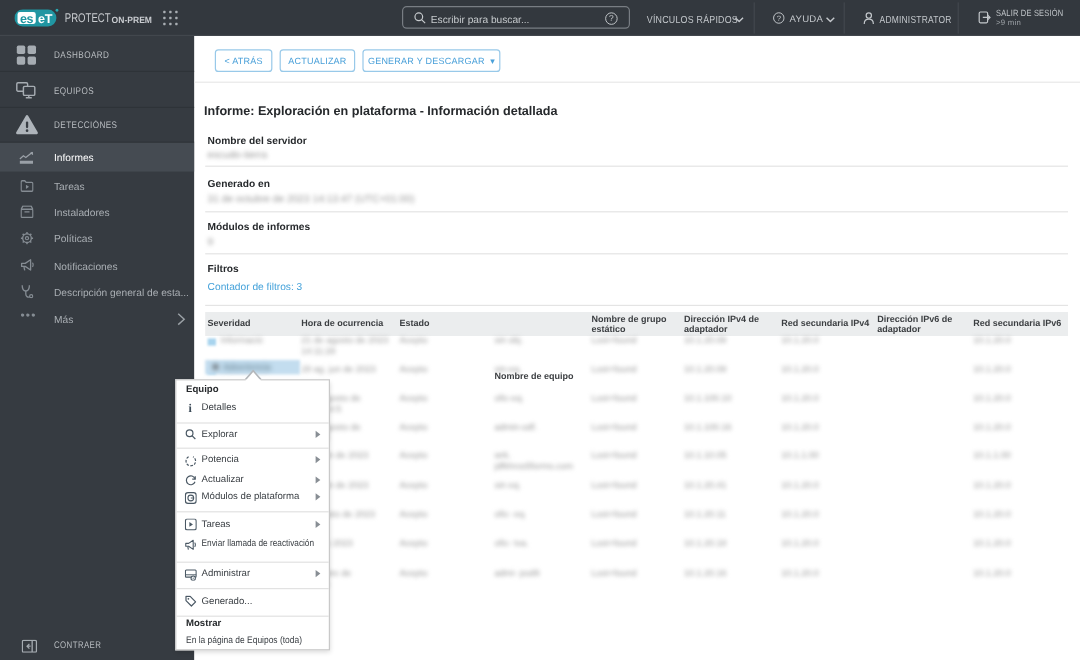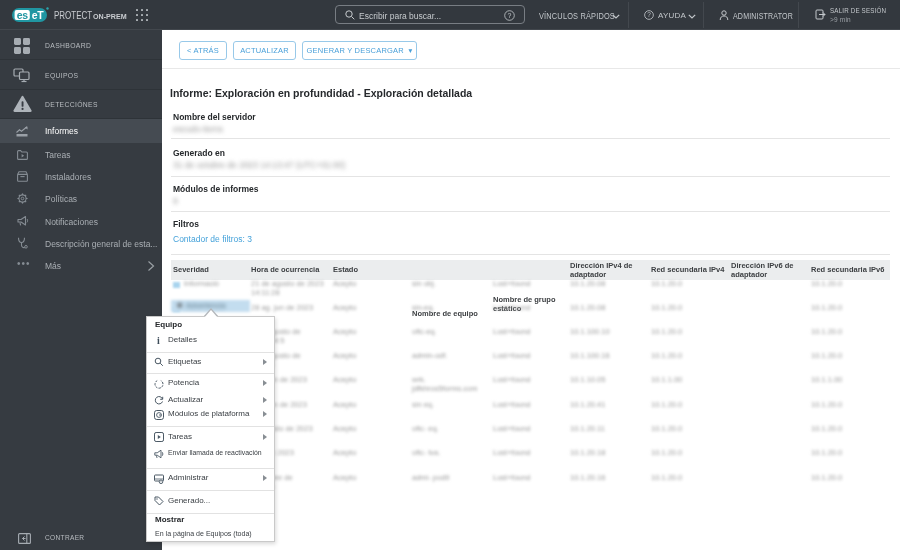--- a/index.html
+++ b/index.html
@@ -231,21 +231,21 @@
     <rect x="0.6" y="0.6" width="11.8" height="9.8" rx="1" fill="none" stroke="#a6acb2" stroke-width="1.1"></rect>
     <line x1="8.8" y1="0.6" x2="8.8" y2="10.4" stroke="#a6acb2" stroke-width="1.1"></line>
     <path d="M6.5 3.5 L4.5 5.5 L6.5 7.5 M4.5 5.5 L7.5 5.5" fill="none" stroke="#a6acb2" stroke-width="1"></path>
   </svg>
 
   <div id="content">
     <div class="btn" style="left:17px; width:48px; line-height:17px;">&lt; ATRÁS</div>
     <div class="btn" style="left:71px; width:63px; line-height:17px;">ACTUALIZAR</div>
     <div class="btn" style="left:140px; width:115px; line-height:17px;">GENERAR Y DESCARGAR&nbsp;&nbsp;▾</div>
     <div id="toolsep"></div>
-    <div id="title">Informe: Exploración en profundidad - Exploración detallada</div>
+    <div id="title">Informe: Exploración en plataforma - Información detallada</div>
 
     <div class="seclbl" style="top:82px;">Nombre del servidor</div>
     <div class="secval" style="top:94px;">escudo-tierra</div>
     <div class="secsep" style="top:108px;"></div>
 
     <div class="seclbl" style="top:118px;">Generado en</div>
     <div class="secval" style="top:130px;">31 de octubre de 2023 14:13:47 (UTC+01:00)</div>
     <div class="secsep" style="top:146px;"></div>
 
     <div class="seclbl" style="top:154px;">Módulos de informes</div>
@@ -254,21 +254,21 @@
 
     <div class="seclbl" style="top:189px;">Filtros</div>
     <div id="filtlink">Contador de filtros: 3</div>
     <div class="secsep" style="top:224px;"></div>
 
     <div id="thead">
         <div class="th" style="left: 2px; top: 5px;">Severidad</div>
         <div class="th" style="left: 80px; top: 5px;">Hora de ocurrencia</div>
         <div class="th" style="left: 162px; top: 5px;">Estado</div>
         <div class="th" style="left: 241px; top: 5px; margin-top: 44px;">Nombre de equipo</div>
-        <div class="th" style="left: 322px; top: 1px; margin-top: 34px;">Nombre de grupo<br>estático</div>
+        <div class="th" style="left: 322px; top: 1px;">Nombre de grupo<br>estático</div>
         <div class="th" style="left: 399px; top: 1px;">Dirección IPv4 de<br>adaptador</div>
         <div class="th" style="left: 480px; top: 5px;">Red secundaria IPv4</div>
         <div class="th" style="left: 560px; top: 1px;">Dirección IPv6 de<br>adaptador</div>
         <div class="th" style="left: 640px; top: 5px;">Red secundaria IPv6</div>
       </div>
     <div id="tbody">
         <div class="cell row" style="left: 22px; top: 249px; white-space: pre;">Informació</div>
         <div class="sevicon" style="left: 11px; top: 251.5px;"></div>
         <div class="cell row" style="left: 89px; top: 249px; white-space: pre;">21 de agosto de 2023
 14:11:28</div>
@@ -365,21 +365,21 @@
   <div id="menuarrow2"></div>
   <div id="menu"></div>
   <div id="menuarrow"></div>
   <div id="menuitems">
       <div class="mhead" style="left: 155px; top: 320px;">Equipo</div>
       <div class="mitem" style="left: 168px; top: 334.5px;">Detalles</div>
       <svg width="10" height="10" viewBox="0 0 10 10" style="position: absolute; left: 154px; top: 335px;">
         <text x="4.5" y="8.5" font-size="10" font-weight="bold" font-family="Liberation Serif" fill="#3d4c59" text-anchor="middle">i</text>
       </svg>
       <div class="msep" style="left: 147px; top: 351.5px;"></div>
-      <div class="mitem" style="left: 168px; top: 356.5px;">Etiquetas</div>
+      <div class="mitem" style="left: 168px; top: 356.5px;">Explorar</div>
       <div class="marr" style="left: 263px; top: 358.5px;"></div>
       <svg width="10" height="10" viewBox="0 0 10 10" style="position: absolute; left: 154px; top: 357px;">
         <circle cx="4" cy="4" r="2.8" fill="none" stroke="#4a5864" stroke-width="1"></circle>
         <line x1="6.2" y1="6.2" x2="8.8" y2="8.8" stroke="#4a5864" stroke-width="1"></line>
       </svg>
       <div class="msep" style="left: 147px; top: 372.5px;"></div>
       <div class="mitem" style="left: 168px; top: 378px;">Potencia</div>
       <div class="marr" style="left: 263px; top: 380px;"></div>
       <svg width="10" height="10" viewBox="0 0 10 10" style="position: absolute; left: 154px; top: 378.5px;">
         <path d="M3.2 1.6 A4 4 0 1 0 6.8 1.6" fill="none" stroke="#4a5864" stroke-width="1" stroke-dasharray="2.2 1.1"></path>

